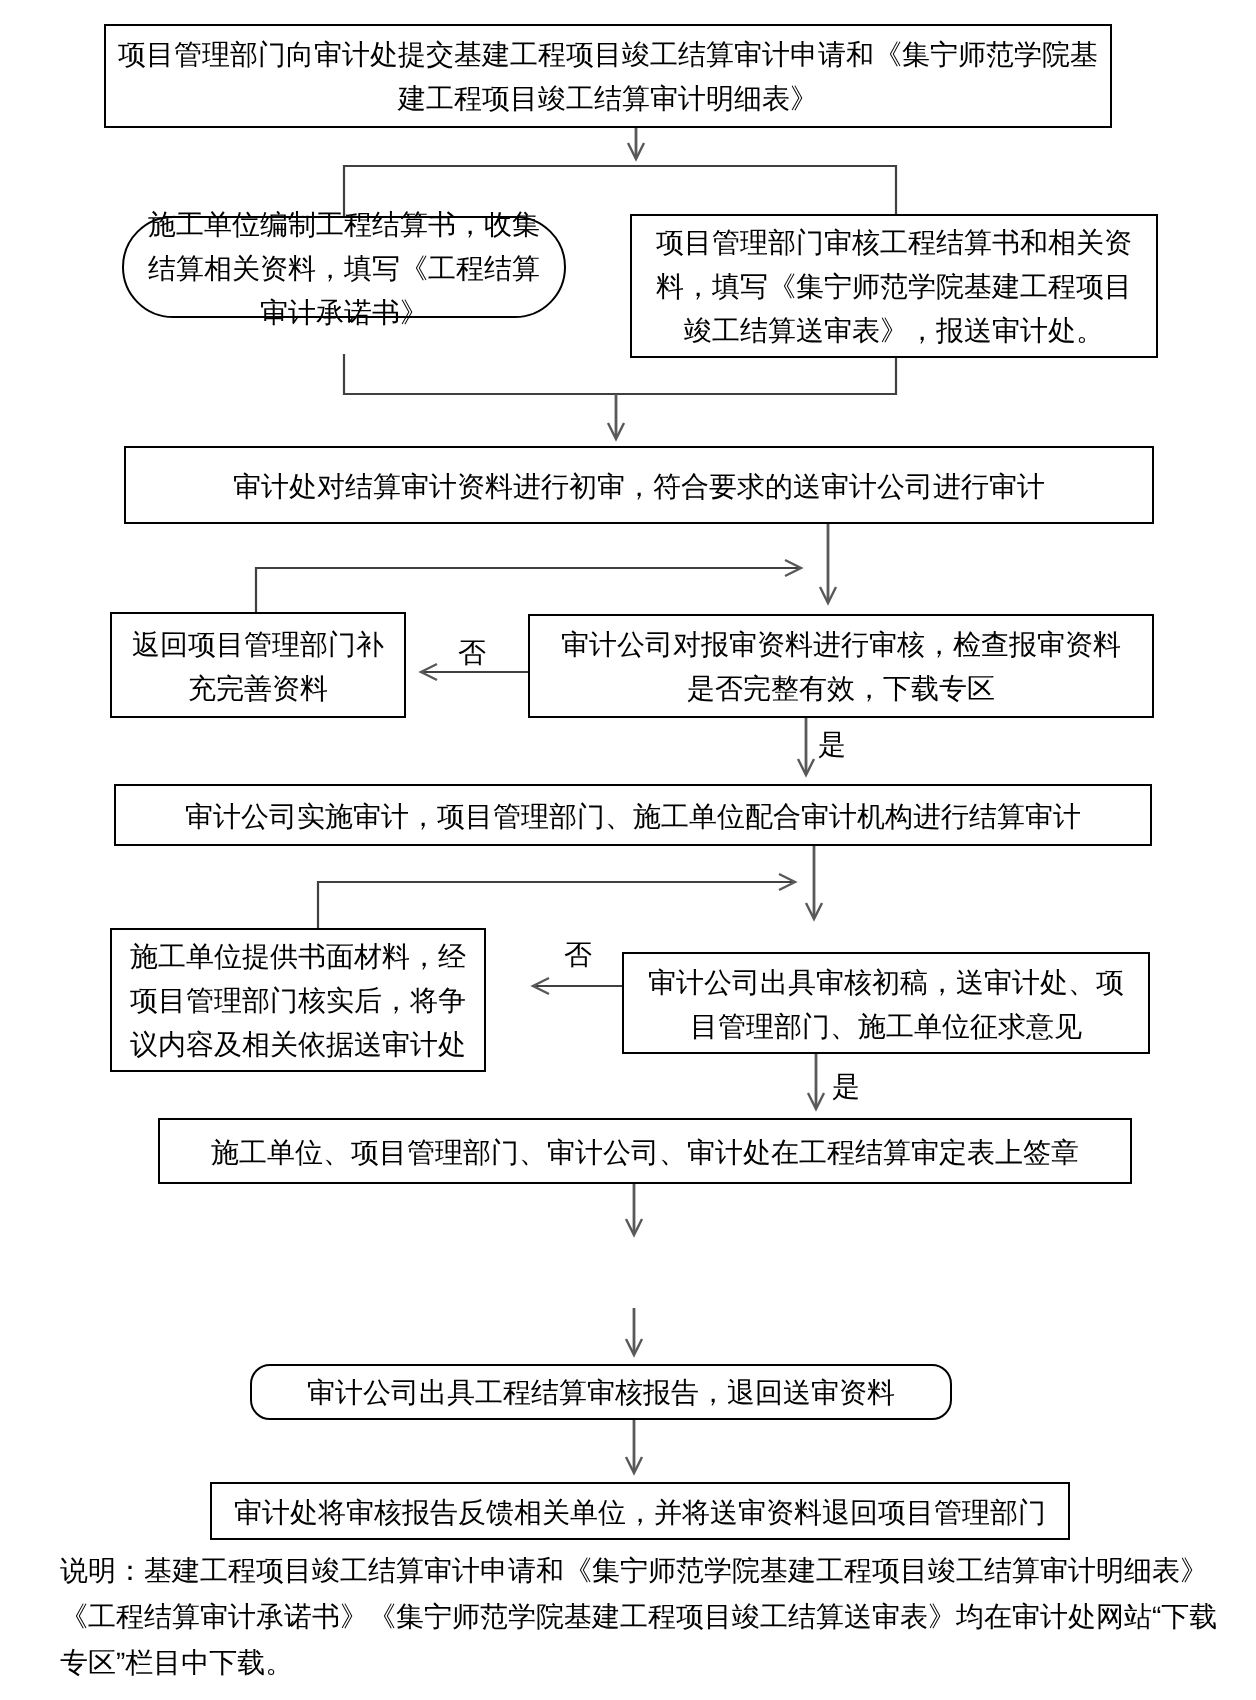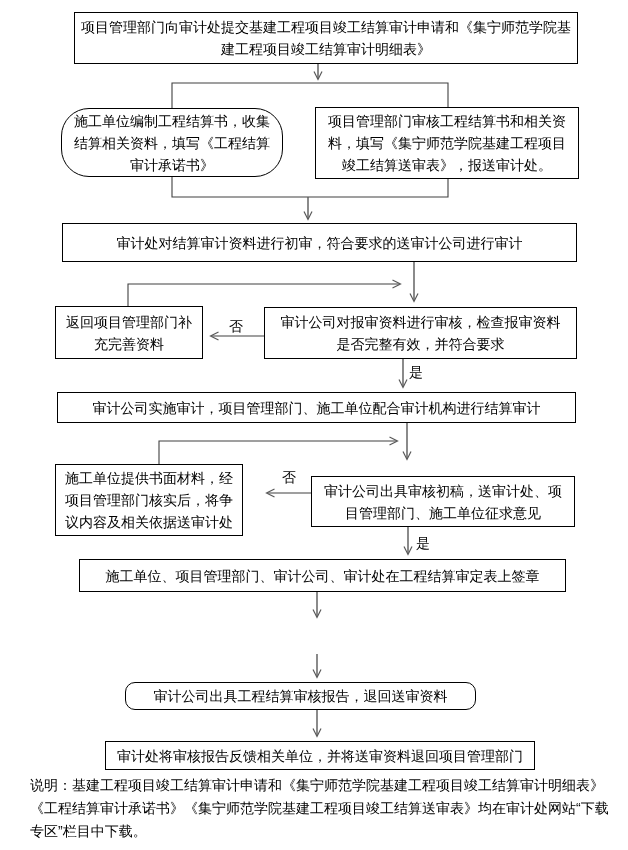--- a/index.html
+++ b/index.html
@@ -50,22 +50,22 @@
     position: absolute;
     left: 30px;
     top: 774px;
     width: 580px;
     font-size: 14px;
     line-height: 23px;
     text-align: left;
     z-index: 2;
   }
   
-  #n-top  { left: 74px;  top: 12px;  width: 504px; height: 52px;  padding: 2px 6px; }
-  #n-a    { left: 61px;  top: 108px; width: 222px; height: 69px;  padding: 2px 6px; border-radius: 28px; }
+  #n-top  { left: 52px;  top: 12px;  width: 504px; height: 52px;  padding: 2px 6px; }
+  #n-a    { left: 61px;  top: 108px; width: 222px; height: 51px;  padding: 2px 6px; border-radius: 28px; }
   #n-b    { left: 315px; top: 107px; width: 264px; height: 72px;  padding: 2px 8px; }
   #n-c    { left: 62px;  top: 223px; width: 515px; height: 39px;  padding: 2px 6px; }
   #n-d1   { left: 55px;  top: 306px; width: 148px; height: 53px;  padding: 2px 6px; }
   #n-d2   { left: 264px; top: 307px; width: 313px; height: 52px;  padding: 2px 9px; }
   #n-e    { left: 57px;  top: 392px; width: 519px; height: 31px;  padding: 2px 6px; }
   #n-f1   { left: 55px;  top: 464px; width: 188px; height: 72px;  padding: 2px 5px; }
   #n-f2   { left: 311px; top: 476px; width: 264px; height: 51px;  padding: 2px 8px; }
   #n-g    { left: 79px;  top: 559px; width: 487px; height: 33px;  padding: 2px 6px; }
   #n-h    { left: 127px; top: 622px; width: 388px; height: 32px;  padding: 2px 6px; }
   #n-i    { left: 125px; top: 682px; width: 351px; height: 28px;  padding: 1px 6px; border-radius: 10px; }
@@ -127,21 +127,21 @@
   <div class="node" id="n-top">项目管理部门向审计处提交基建工程项目竣工结算审计申请和《集宁师范学院基建工程项目竣工结算审计明细表》</div>
 
   <div class="node" id="n-a">施工单位编制工程结算书，收集结算相关资料，填写《工程结算审计承诺书》</div>
 
   <div class="node" id="n-b">项目管理部门审核工程结算书和相关资料，填写《集宁师范学院基建工程项目竣工结算送审表》，报送审计处。</div>
 
   <div class="node" id="n-c">审计处对结算审计资料进行初审，符合要求的送审计公司进行审计</div>
 
   <div class="node" id="n-d1">返回项目管理部门补充完善资料</div>
 
-  <div class="node" id="n-d2">审计公司对报审资料进行审核，检查报审资料是否完整有效，并符合要求</div>
+  <div class="node" id="n-d2">审计公司对报审资料进行审核，检查报审资料是否完整有效，下载专区</div>
 
   <div class="node" id="n-e">审计公司实施审计，项目管理部门、施工单位配合审计机构进行结算审计</div>
 
   <div class="node" id="n-f1">施工单位提供书面材料，经项目管理部门核实后，将争议内容及相关依据送审计处</div>
 
   <div class="node" id="n-f2">审计公司出具审核初稿，送审计处、项目管理部门、施工单位征求意见</div>
 
   <div class="node" id="n-g">施工单位、项目管理部门、审计公司、审计处在工程结算审定表上签章</div>
 
 

